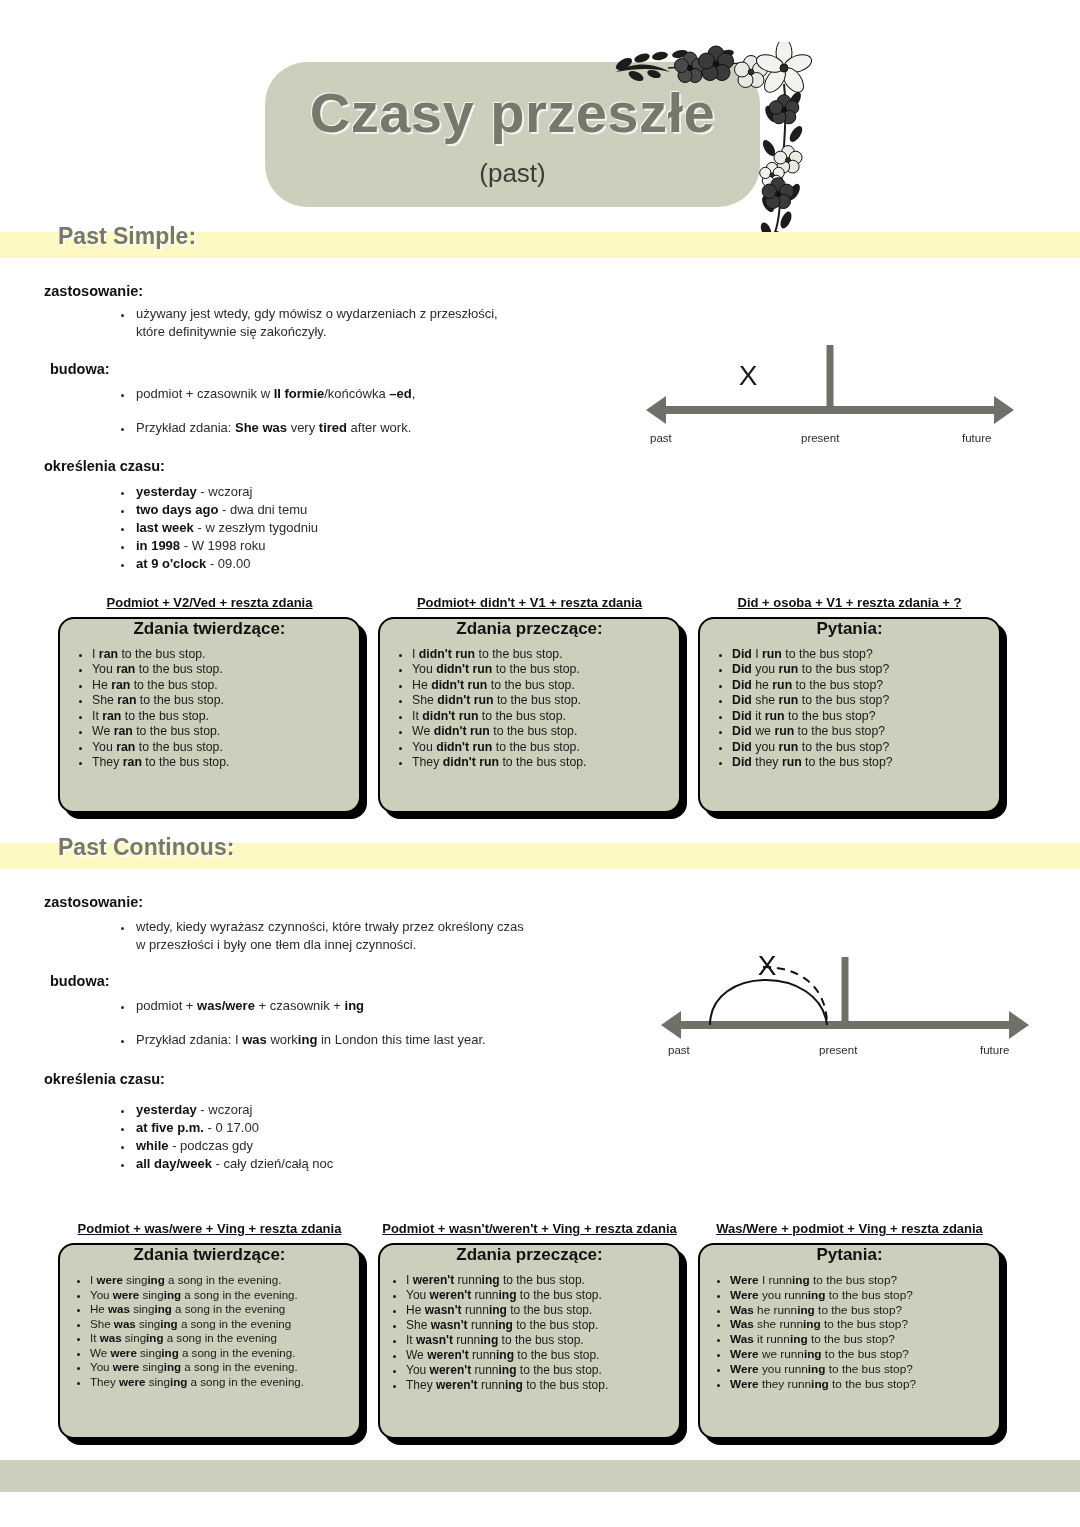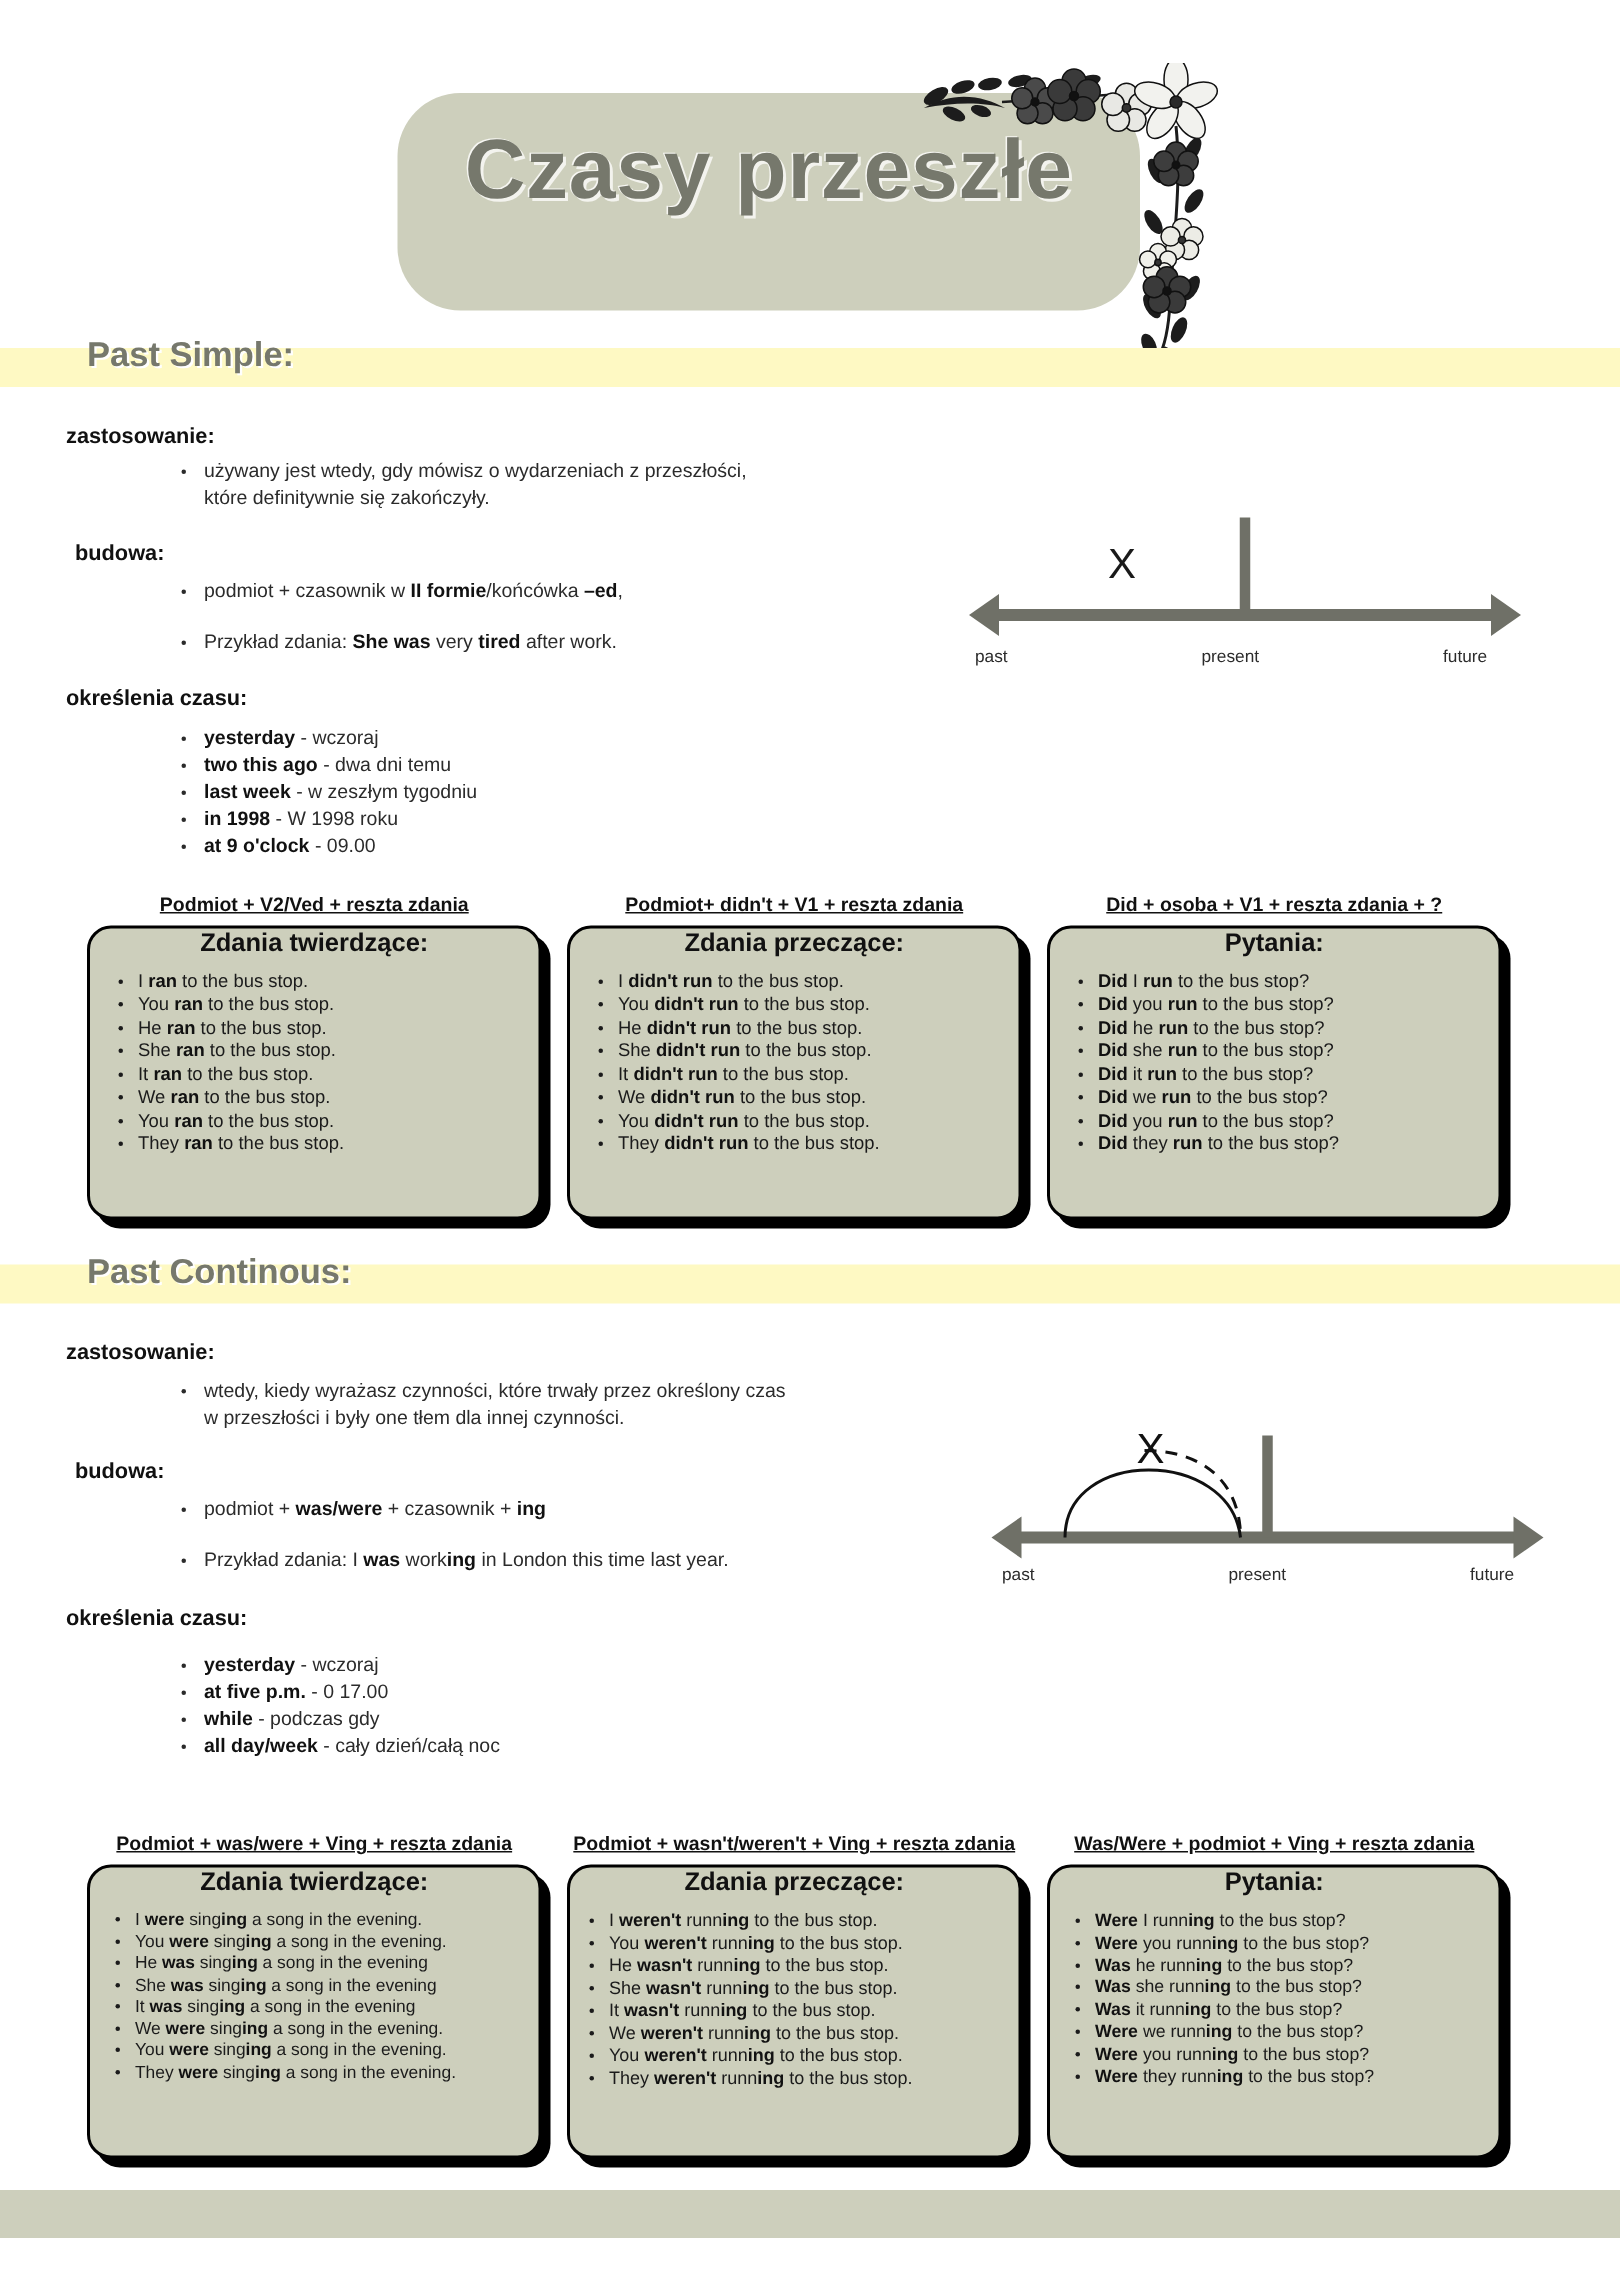--- a/index.html
+++ b/index.html
@@ -148,20 +148,21 @@
     color: #1b1b1b;
   }
   .card ul li::marker { font-size: 10.5px; }
 </style>
 </head>
 <body>
 
 <div class="title-wrap">
   <div class="title-box"></div>
   <div class="title-main">Czasy przeszłe</div>
+  <div class="title-sub">(past)</div>
 
   <svg class="floral" viewBox="0 0 205 200">
     <g fill="#1c1c1c">
 
       <path d="M8 30 C28 18, 48 22, 62 30 C48 26, 28 26, 8 30 Z"></path>
       <ellipse cx="16" cy="22" rx="9" ry="4.5" transform="rotate(-30 16 22)"></ellipse>
       <ellipse cx="34" cy="16" rx="8" ry="4" transform="rotate(-18 34 16)"></ellipse>
       <ellipse cx="52" cy="14" rx="8" ry="4" transform="rotate(-10 52 14)"></ellipse>
       <ellipse cx="28" cy="34" rx="8" ry="4" transform="rotate(25 28 34)"></ellipse>
       <ellipse cx="46" cy="32" rx="7" ry="3.6" transform="rotate(18 46 32)"></ellipse>
@@ -266,21 +267,21 @@
 
 <div class="hdr" style="left:50px; top:361px">budowa:</div>
 <ul class="bullets spaced" style="left:118px; top:385px; width:420px">
   <li>podmiot + czasownik w <b>II formie</b>/końcówka <b>–ed</b>,</li>
   <li>Przykład zdania: <b>She was</b> very <b>tired</b> after work.</li>
 </ul>
 
 <div class="hdr" style="left:44px; top:458px">określenia czasu:</div>
 <ul class="bullets" style="left:118px; top:483px; width:400px; line-height:1.38">
   <li><b>yesterday</b> <span>- wczoraj</span></li>
-  <li><b>two this ago</b> <span>- dwa dni temu</span></li>
+  <li><b>two days ago</b> <span>- dwa dni temu</span></li>
   <li><b>last week</b> <span>- w zeszłym tygodniu</span></li>
   <li><b>in 1998</b> <span>- W 1998 roku</span></li>
   <li><b>at 9 o'clock</b> <span>- 09.00</span></li>
 </ul>
 
 <svg class="timeline" style="left:640px; top:335px; width:380px; height:100px" viewBox="0 0 380 100">
   <g stroke="#6f7067" fill="none" stroke-width="8">
     <line x1="24" y1="75" x2="356" y2="75"></line>
     <line x1="190" y1="75" x2="190" y2="10" stroke-width="7"></line>
   </g>

